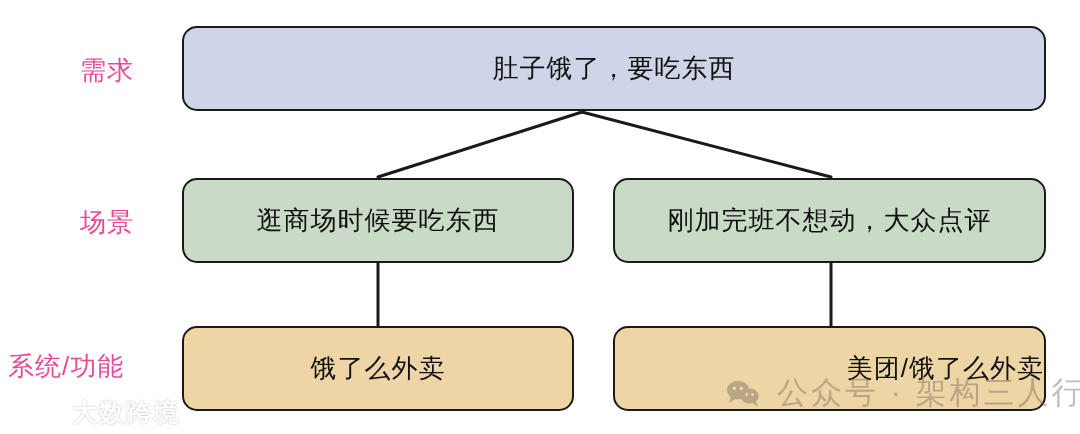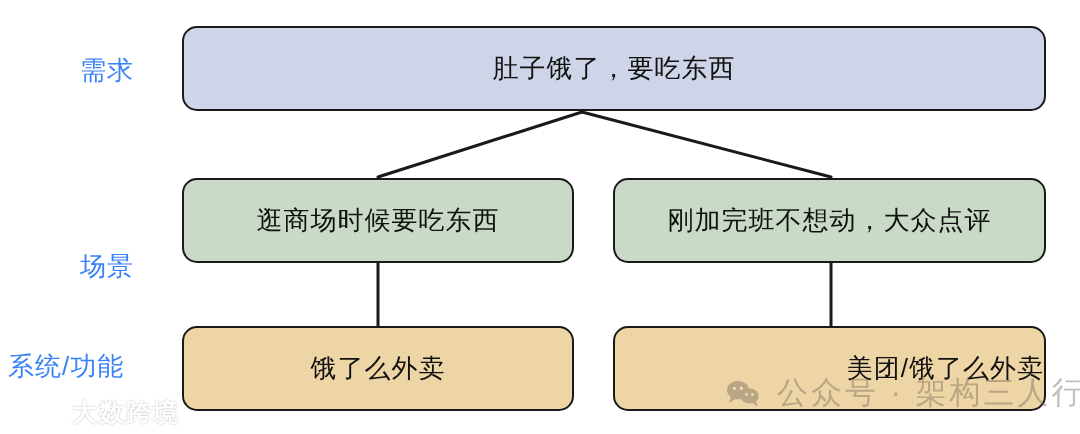--- a/index.html
+++ b/index.html
@@ -14,29 +14,29 @@
   #canvas {
     position: relative;
     width: 1080px;
     height: 434px;
     background: #ffffff;
     overflow: hidden;
   }
   
   .row-label {
     position: absolute;
-    color: #3b82f6;
+    color: #ec4899;
     font-size: 26px;
     line-height: 1;
     letter-spacing: 1px;
     white-space: nowrap;
     font-weight: 400;
   }
   .row-label.demand   { left: 80px;  top: 57px;  }
-  .row-label.scene    { left: 80px;  top: 209px; margin-top: 44px; }
+  .row-label.scene    { left: 80px;  top: 209px; }
   .row-label.system   { left: 8px;   top: 353px; }
 
   
   .node {
     position: absolute;
     box-sizing: border-box;
     border: 2.5px solid #1a1a1a;
     border-radius: 15px;
     display: flex;
     align-items: center;

